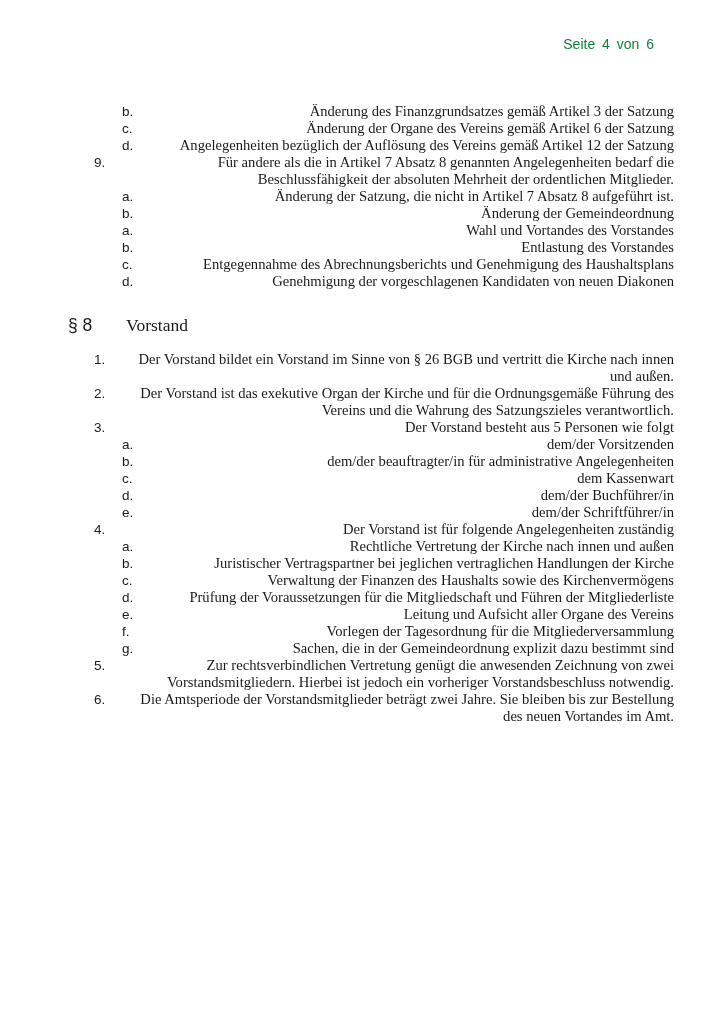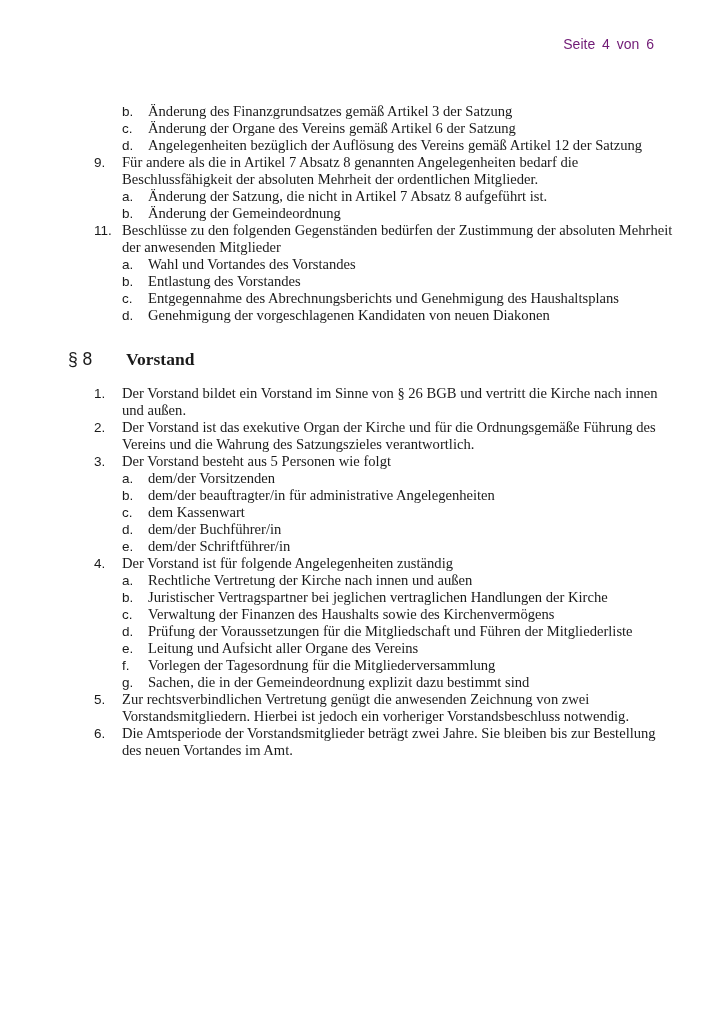--- a/index.html
+++ b/index.html
@@ -1,39 +1,39 @@
 <!DOCTYPE html>
 <html><head>
   <meta charset="utf-8">
   <style>
     html, body { margin: 0; padding: 0; background: #ffffff; }
     body { width: 724px; height: 1024px; position: relative; overflow: hidden; color: #1a1a1a; }
     .page-header {
       position: absolute; top: 36px; right: 70px;
-      font-family: "Liberation Sans", sans-serif; font-size: 14px; color: #701a75;
+      font-family: "Liberation Sans", sans-serif; font-size: 14px; color: #15803d;
       word-spacing: 3px;
     }
     .content {
       position: absolute; top: 103px; left: 94px; width: 580px;
       font-family: "Liberation Serif", serif; font-size: 14.6px; line-height: 17px;
     }
     .item { display: flex; }
     .num {
       font-family: "Liberation Sans", sans-serif; font-size: 13.5px;
       width: 28px; flex: 0 0 28px;
     }
     .sub { display: flex; padding-left: 28px; }
     .sub .num { width: 26px; flex: 0 0 26px; }
-    .txt { flex: 1; }
+    .txt { flex: 1; text-align: right; }
     .section-title {
       display: flex; align-items: baseline; margin-top: 27px; margin-left: -26px; margin-bottom: 17px;
       font-size: 17.5px;
     }
     .section-title .sym { font-family: "Liberation Sans", sans-serif; width: 58px; }
-    .section-title .ttl { font-family: "Liberation Serif", serif; font-weight: bold; }
+    .section-title .ttl { font-family: "Liberation Serif", serif; }
   </style>
 </head>
 <body>
 
 <div class="page-header">Seite  4  von  6</div>
 
 <div class="content">
   <div id="cont-sub">
       <div class="sub">
         <span class="num">b.</span>
@@ -53,24 +53,20 @@
         <span class="num">9.</span>
         <span class="txt">Für andere als die in Artikel 7 Absatz 8 genannten Angelegenheiten bedarf die Beschlussfähigkeit der absoluten Mehrheit der ordentlichen Mitglieder.</span>
       </div>
       <div class="sub">
         <span class="num">a.</span>
         <span class="txt">Änderung der Satzung, die nicht in Artikel 7 Absatz 8 aufgeführt ist.</span>
       </div>
       <div class="sub">
         <span class="num">b.</span>
         <span class="txt">Änderung der Gemeindeordnung</span>
-      </div>
-      <div class="item">
-        <span class="num">11.</span>
-        <span class="txt">Beschlüsse zu den folgenden Gegenständen bedürfen der Zustimmung der absoluten Mehrheit der anwesenden Mitglieder</span>
       </div>
       <div class="sub">
         <span class="num">a.</span>
         <span class="txt">Wahl und Vortandes des Vorstandes</span>
       </div>
       <div class="sub">
         <span class="num">b.</span>
         <span class="txt">Entlastung des Vorstandes</span>
       </div>
       <div class="sub">

